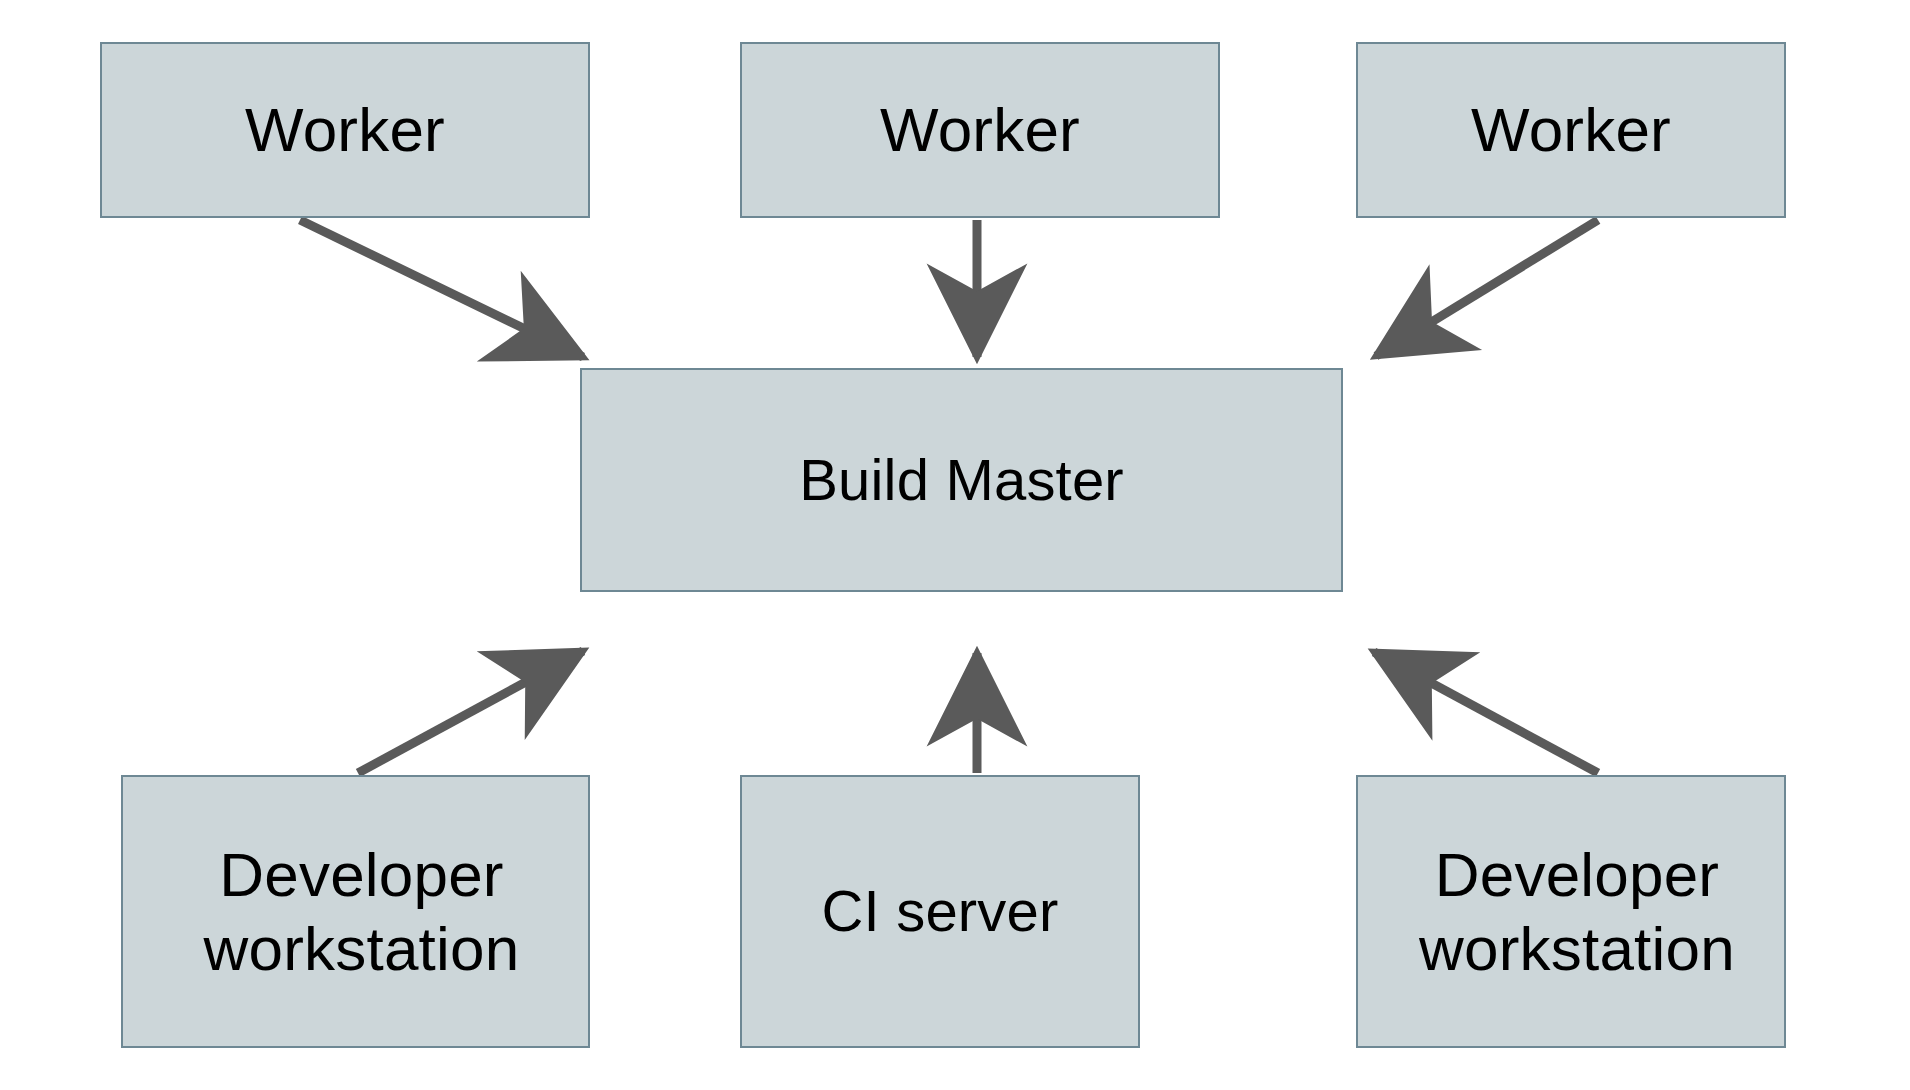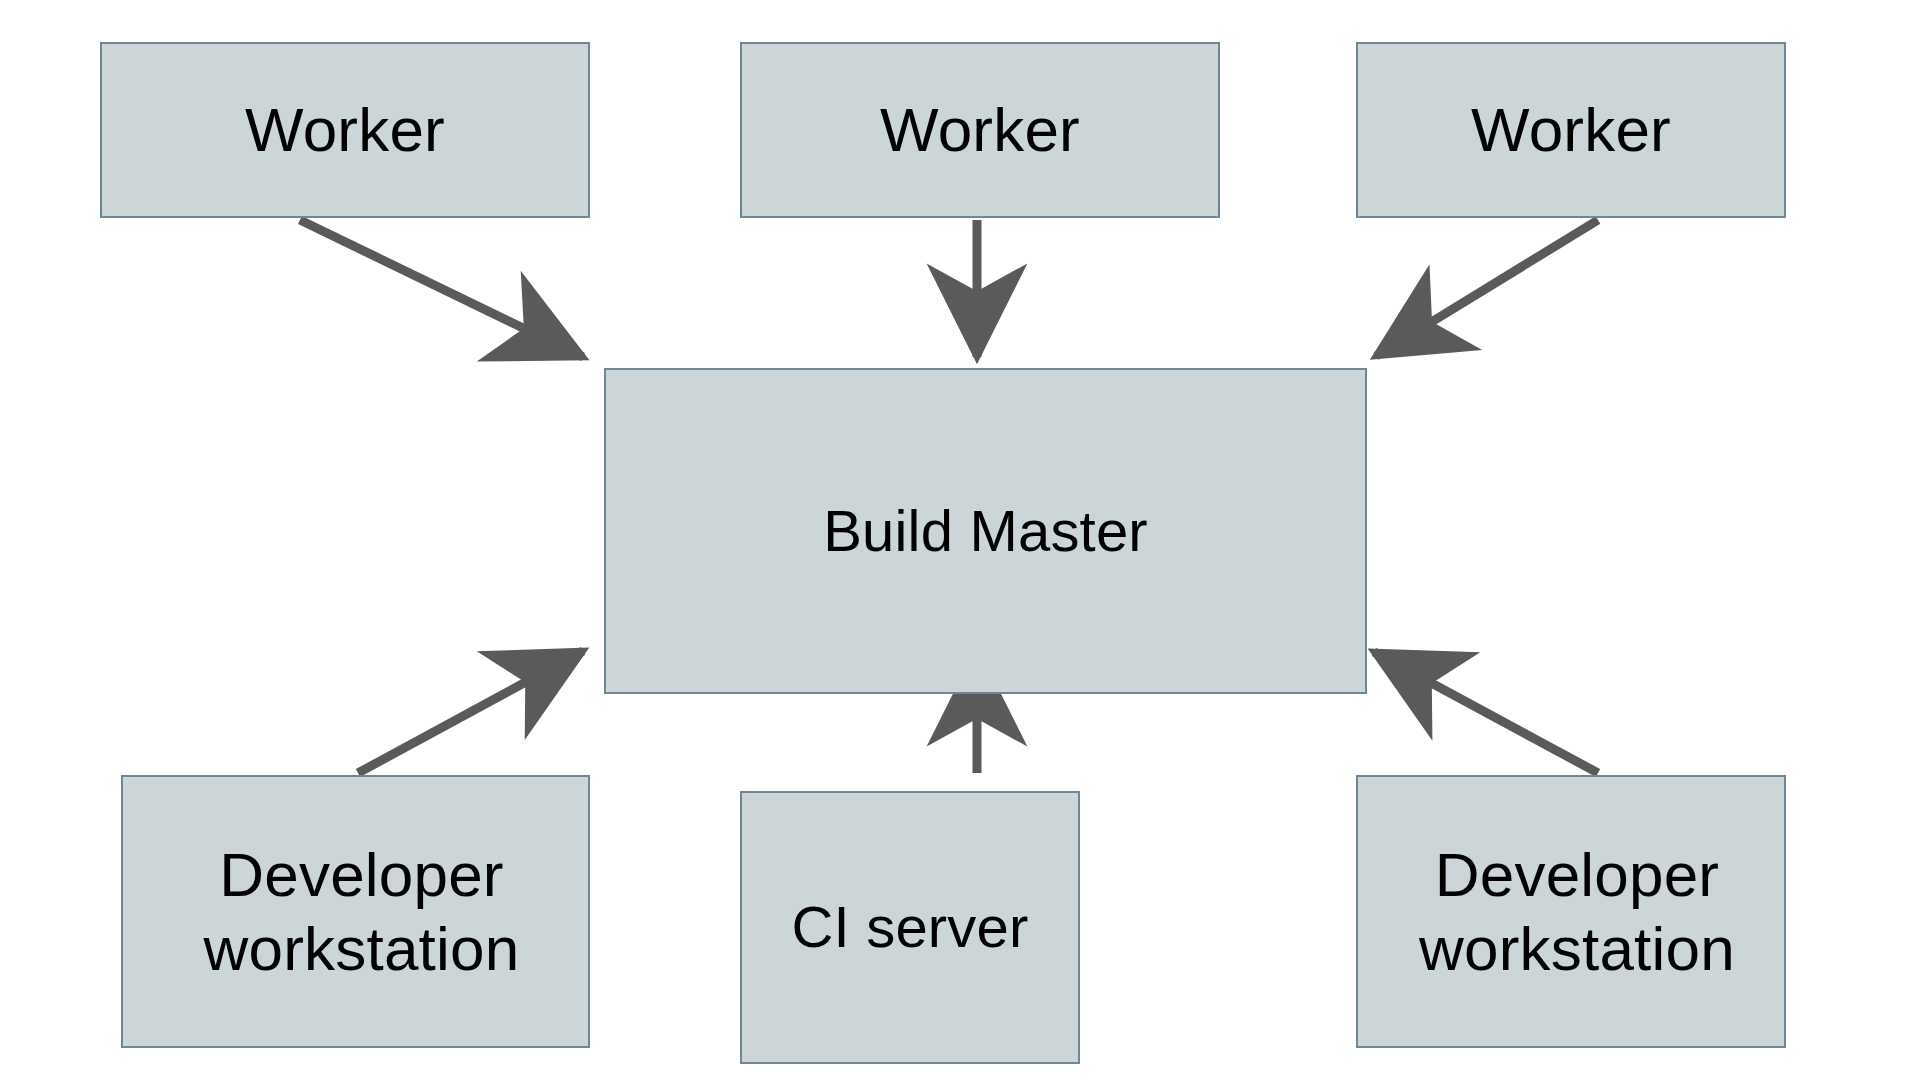--- a/index.html
+++ b/index.html
@@ -41,23 +41,23 @@
     color: #000000;
     font-family: "Liberation Sans", sans-serif;
     font-weight: 400;
     line-height: 1.18;
     letter-spacing: 0.2px;
     white-space: pre-line;
   }
   .n-worker-1 { left: 100px;  top: 42px;  width: 490px; height: 176px; }
   .n-worker-2 { left: 740px;  top: 42px;  width: 480px; height: 176px; }
   .n-worker-3 { left: 1356px; top: 42px;  width: 430px; height: 176px; }
-  .n-master   { left: 604px;  top: 368px; width: 763px; height: 326px; }
+  .n-master   { left: 580px;  top: 368px; width: 763px; height: 224px; }
   .n-devws-1  { left: 121px;  top: 775px; width: 469px; height: 273px; }
-  .n-ci       { left: 740px;  top: 791px; width: 340px; height: 273px; }
+  .n-ci       { left: 740px;  top: 775px; width: 400px; height: 273px; }
   .n-devws-2  { left: 1356px; top: 775px; width: 430px; height: 273px; }
 
   .n-worker-1 .node-label,
   .n-worker-2 .node-label,
   .n-worker-3 .node-label { font-size: 62px; }
   .n-master .node-label   { font-size: 58px; }
   .n-devws-1 .node-label,
   .n-devws-2 .node-label  { font-size: 62px; margin-left: 12px; }
   .n-ci .node-label       { font-size: 58px; }
 </style>

